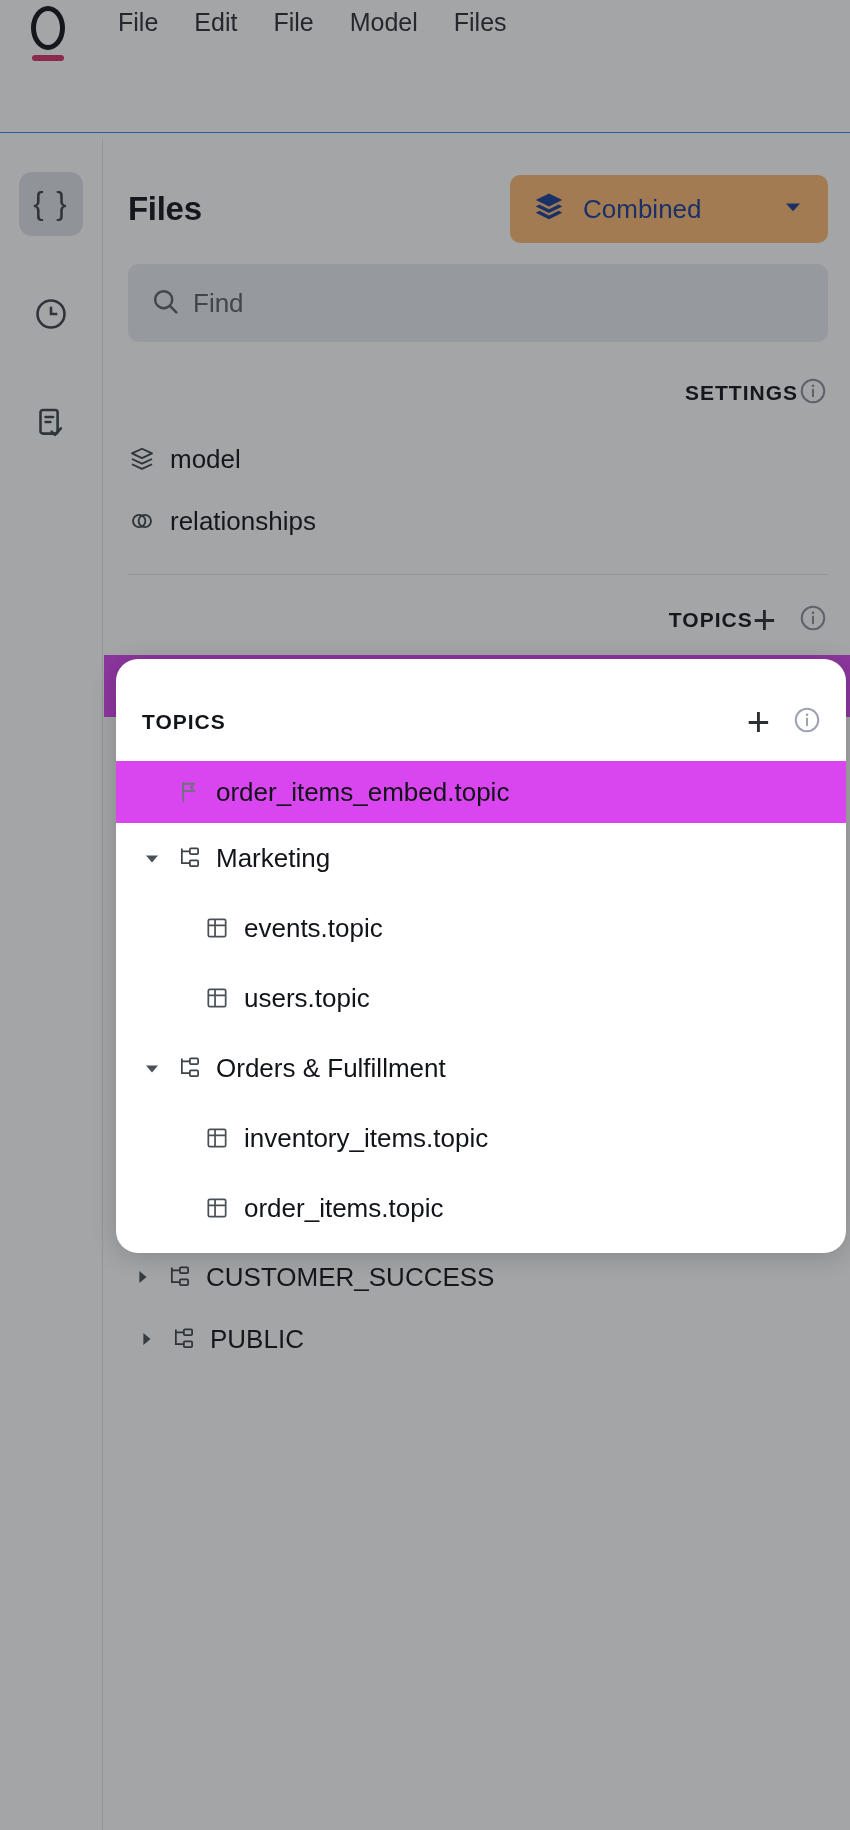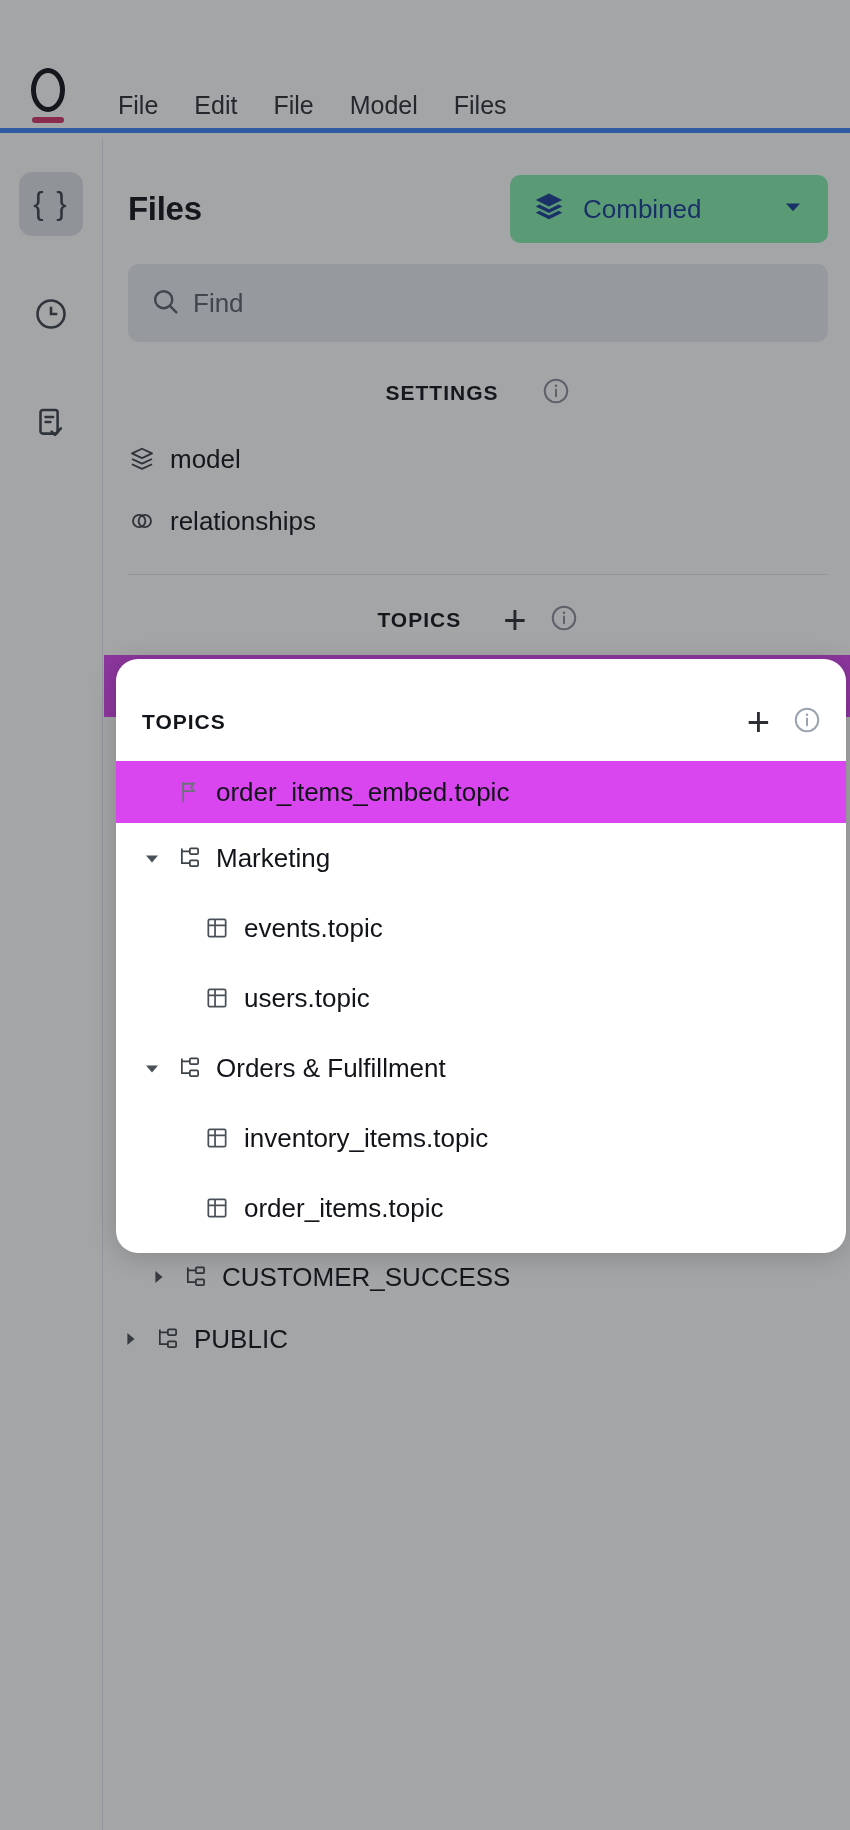--- a/index.html
+++ b/index.html
@@ -14,23 +14,23 @@
     position: relative;
     width: 850px; height: 1830px;
     background: #ffffff;
   }
 
   
   .menubar {
     position: absolute; left: 0; top: 0;
     width: 850px; height: 133px;
     background: #ffffff;
-    display: flex; align-items: flex-end;
+    display: flex; align-items: flex-start;
     padding-left: 22px;
-    border-bottom: 5px solid #3b82f6;
+    border-bottom: 1px solid #3b82f6;
   }
   .logo-wrap {
     width: 52px; height: 66px;
     display: flex; flex-direction: column;
     align-items: center; justify-content: center;
     margin-right: 26px;
   }
   .logo-ring {
     width: 34px; height: 44px;
     border: 5px solid #111418;
@@ -82,21 +82,21 @@
     display: flex; align-items: center;
     padding: 0 22px 0 24px;
     justify-content: space-between;
   }
   .panel-title {
     font-size: 33px; font-weight: bold; color: #111418;
     letter-spacing: -0.3px;
   }
   .combined-btn {
     display: flex; align-items: center; gap: 17px;
-    background: #86efac;
+    background: #fdba74;
     border-radius: 10px;
     padding: 15px 22px 15px 22px;
     min-width: 318px;
     justify-content: flex-start;
   }
   .combined-label {
     font-size: 26px; color: #1c3f94; font-weight: 500;
     flex: 1;
   }
   .layers-ico { flex: 0 0 auto; }
@@ -107,23 +107,22 @@
     height: 78px;
     background: #e9ebee;
     border-radius: 11px;
     display: flex; align-items: center;
     padding: 0 22px; gap: 12px;
   }
   .search-ph { font-size: 26px; color: #5b6168; }
 
   
   .sec-head {
-    display: flex; align-items: center; justify-content: center;
+    display: flex; align-items: center; justify-content: flex-end;
     padding: 34px 22px 18px 24px;
-    gap: 42px;
   }
   .sec-title {
     font-size: 21px; font-weight: bold; color: #111418;
     letter-spacing: 1.0px;
   }
   .sec-actions { display: flex; align-items: center; gap: 22px; }
 
   
   .row {
     display: flex; align-items: center;
@@ -392,37 +391,37 @@
     <div class="row indent-1">
       <span class="ico">
         <svg width="26" height="26" viewBox="0 0 24 24" fill="none" stroke="#4a5057" stroke-width="1.6">
           <rect x="4" y="4" width="16" height="16" rx="1.4"></rect>
             <path d="M4 9.6h16M10.2 4v16"></path>
         </svg>
       </span>
       <span class="row-label">user_order_facts.query.view</span>
     </div>
 
-    <div class="row indent-1" style="padding-left:44px">
+    <div class="row indent-1" style="padding-left:28px">
       <span class="twisty">
         <svg width="18" height="18" viewBox="0 0 24 24" fill="#4a5057">
             <path d="M8.5 4v16L18 12z"></path>
           </svg>
       </span>
       <span class="ico">
         <svg width="26" height="26" viewBox="0 0 24 24" fill="none" stroke="#3d4349" stroke-width="1.6">
           <rect x="12.8" y="3.2" width="7.6" height="5.2" rx="1"></rect>
           <rect x="12.8" y="14.2" width="7.6" height="5.2" rx="1"></rect>
           <path d="M5.4 3.2v13.6h7.4M5.4 5.8h7.4"></path>
         </svg>
       </span>
       <span class="row-label">CUSTOMER_SUCCESS</span>
     </div>
 
-    <div class="row indent-1" style="padding-left:16px">
+    <div class="row indent-1" style="padding-left:32px">
       <span class="twisty">
         <svg width="18" height="18" viewBox="0 0 24 24" fill="#4a5057">
             <path d="M8.5 4v16L18 12z"></path>
           </svg>
       </span>
       <span class="ico">
         <svg width="26" height="26" viewBox="0 0 24 24" fill="none" stroke="#3d4349" stroke-width="1.6">
           <rect x="12.8" y="3.2" width="7.6" height="5.2" rx="1"></rect>
           <rect x="12.8" y="14.2" width="7.6" height="5.2" rx="1"></rect>
           <path d="M5.4 3.2v13.6h7.4M5.4 5.8h7.4"></path>

